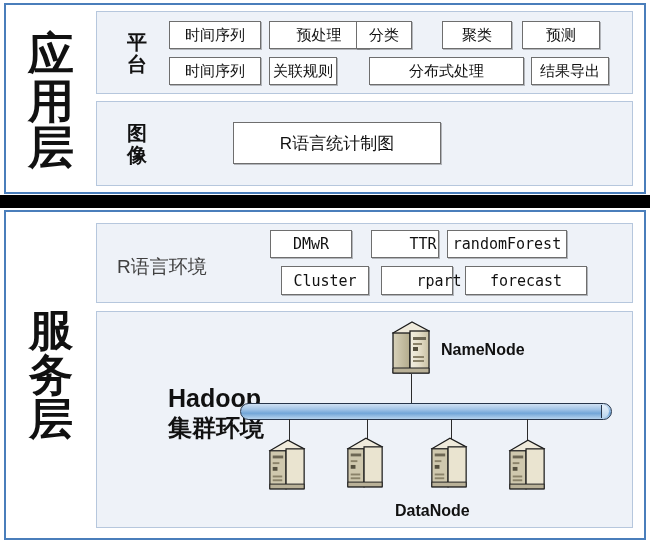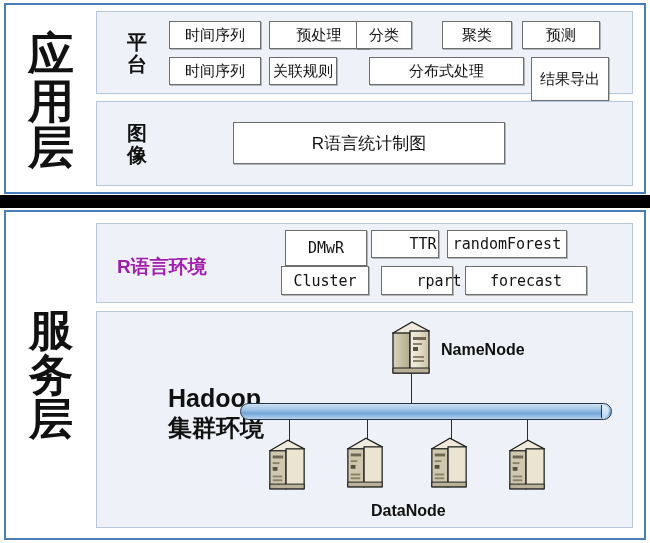--- a/index.html
+++ b/index.html
@@ -71,21 +71,21 @@
     align-items:center;justify-content:center;
     font-weight:bold;color:#111;
     font-size:20px;line-height:1.12;
     user-select:none;
   }
   #lbl-platform{ left:14px; top:8px;  width:52px; height:66px; }
   #lbl-image{    left:14px; top:10px; width:52px; height:64px; }
 
   .panel-label-h{
     position:absolute;
-    font-weight:bold;color:#a21caf;
+    font-weight:normal;color:#404040;
     user-select:none;
     white-space:nowrap;
   }
   #lbl-renv{ left:20px; top:30px; font-size:19px; }
 
   #lbl-hadoop{
     position:absolute;
     left:24px; top:72px;
     font-weight:bold;color:#111;
     font-size:25px;line-height:1.18;
@@ -144,20 +144,21 @@
   }
   .nn-label{
     position:absolute;
     font-weight:bold;font-size:16px;color:#111;
     white-space:nowrap;
   }
   .dn-label{
     position:absolute;
     font-weight:bold;font-size:16px;color:#111;
     white-space:nowrap;
+    margin-left:24px;
   }
 
   
   .server{ position:absolute; }
   .server svg{display:block;width:100%;height:100%;}
 </style>
 </head>
 <body>
 
 <div id="root">
@@ -179,49 +180,49 @@
 
       <div class="chip cn" style="left:72px;top:9px;width:92px;height:28px;">时间序列</div>
       <div class="chip cn" style="left:172px;top:9px;width:100px;height:28px;">预处理</div>
       <div class="chip cn" style="left:259px;top:9px;width:56px;height:28px;">分类</div>
       <div class="chip cn" style="left:345px;top:9px;width:70px;height:28px;">聚类</div>
       <div class="chip cn" style="left:425px;top:9px;width:78px;height:28px;">预测</div>
 
       <div class="chip cn" style="left:72px;top:45px;width:92px;height:28px;">时间序列</div>
       <div class="chip cn" style="left:172px;top:45px;width:68px;height:28px;text-align:right;">关联规则</div>
       <div class="chip cn" style="left:272px;top:45px;width:155px;height:28px;">分布式处理</div>
-      <div class="chip cn" style="left:434px;top:45px;width:78px;height:44px;">结果导出</div>
+      <div class="chip cn" style="left:434px;top:45px;width:78px;height:28px;">结果导出</div>
     </div>
 
     <div class="panel" id="panel-image">
 
       <div class="panel-label-v" id="lbl-image">
         <span>图</span>
         <span>像</span>
       </div>
 
-      <div class="chip big" style="left:136px;top:20px;width:272px;height:42px;">R语言统计制图</div>
+      <div class="chip big" style="left:136px;top:20px;width:208px;height:42px;">R语言统计制图</div>
     </div>
   </div>
 
   <div id="separator"></div>
 
   <div class="layer" id="layer-svc">
 
     <div class="layer-label" id="label-svc">
       <span>服</span>
       <span>务</span>
       <span>层</span>
     </div>
 
     <div class="panel" id="panel-renv">
 
       <div class="panel-label-h" id="lbl-renv">R语言环境</div>
 
-      <div class="chip mono" style="left:188px;top:6px;width:82px;height:36px;">DMwR</div>
+      <div class="chip mono" style="left:173px;top:6px;width:82px;height:28px;">DMwR</div>
       <div class="chip mono" style="left:274px;top:6px;width:68px;height:28px;padding-left:36px;">TTR</div>
       <div class="chip mono" style="left:350px;top:6px;width:120px;height:28px;text-align:right;">randomForest</div>
 
       <div class="chip mono" style="left:184px;top:42px;width:88px;height:29px;">Cluster</div>
       <div class="chip mono" style="left:284px;top:42px;width:72px;height:29px;padding-left:44px;">rpart</div>
       <div class="chip mono" style="left:368px;top:42px;width:122px;height:29px;">forecast</div>
     </div>
 
     <div class="panel" id="panel-hadoop">
 

